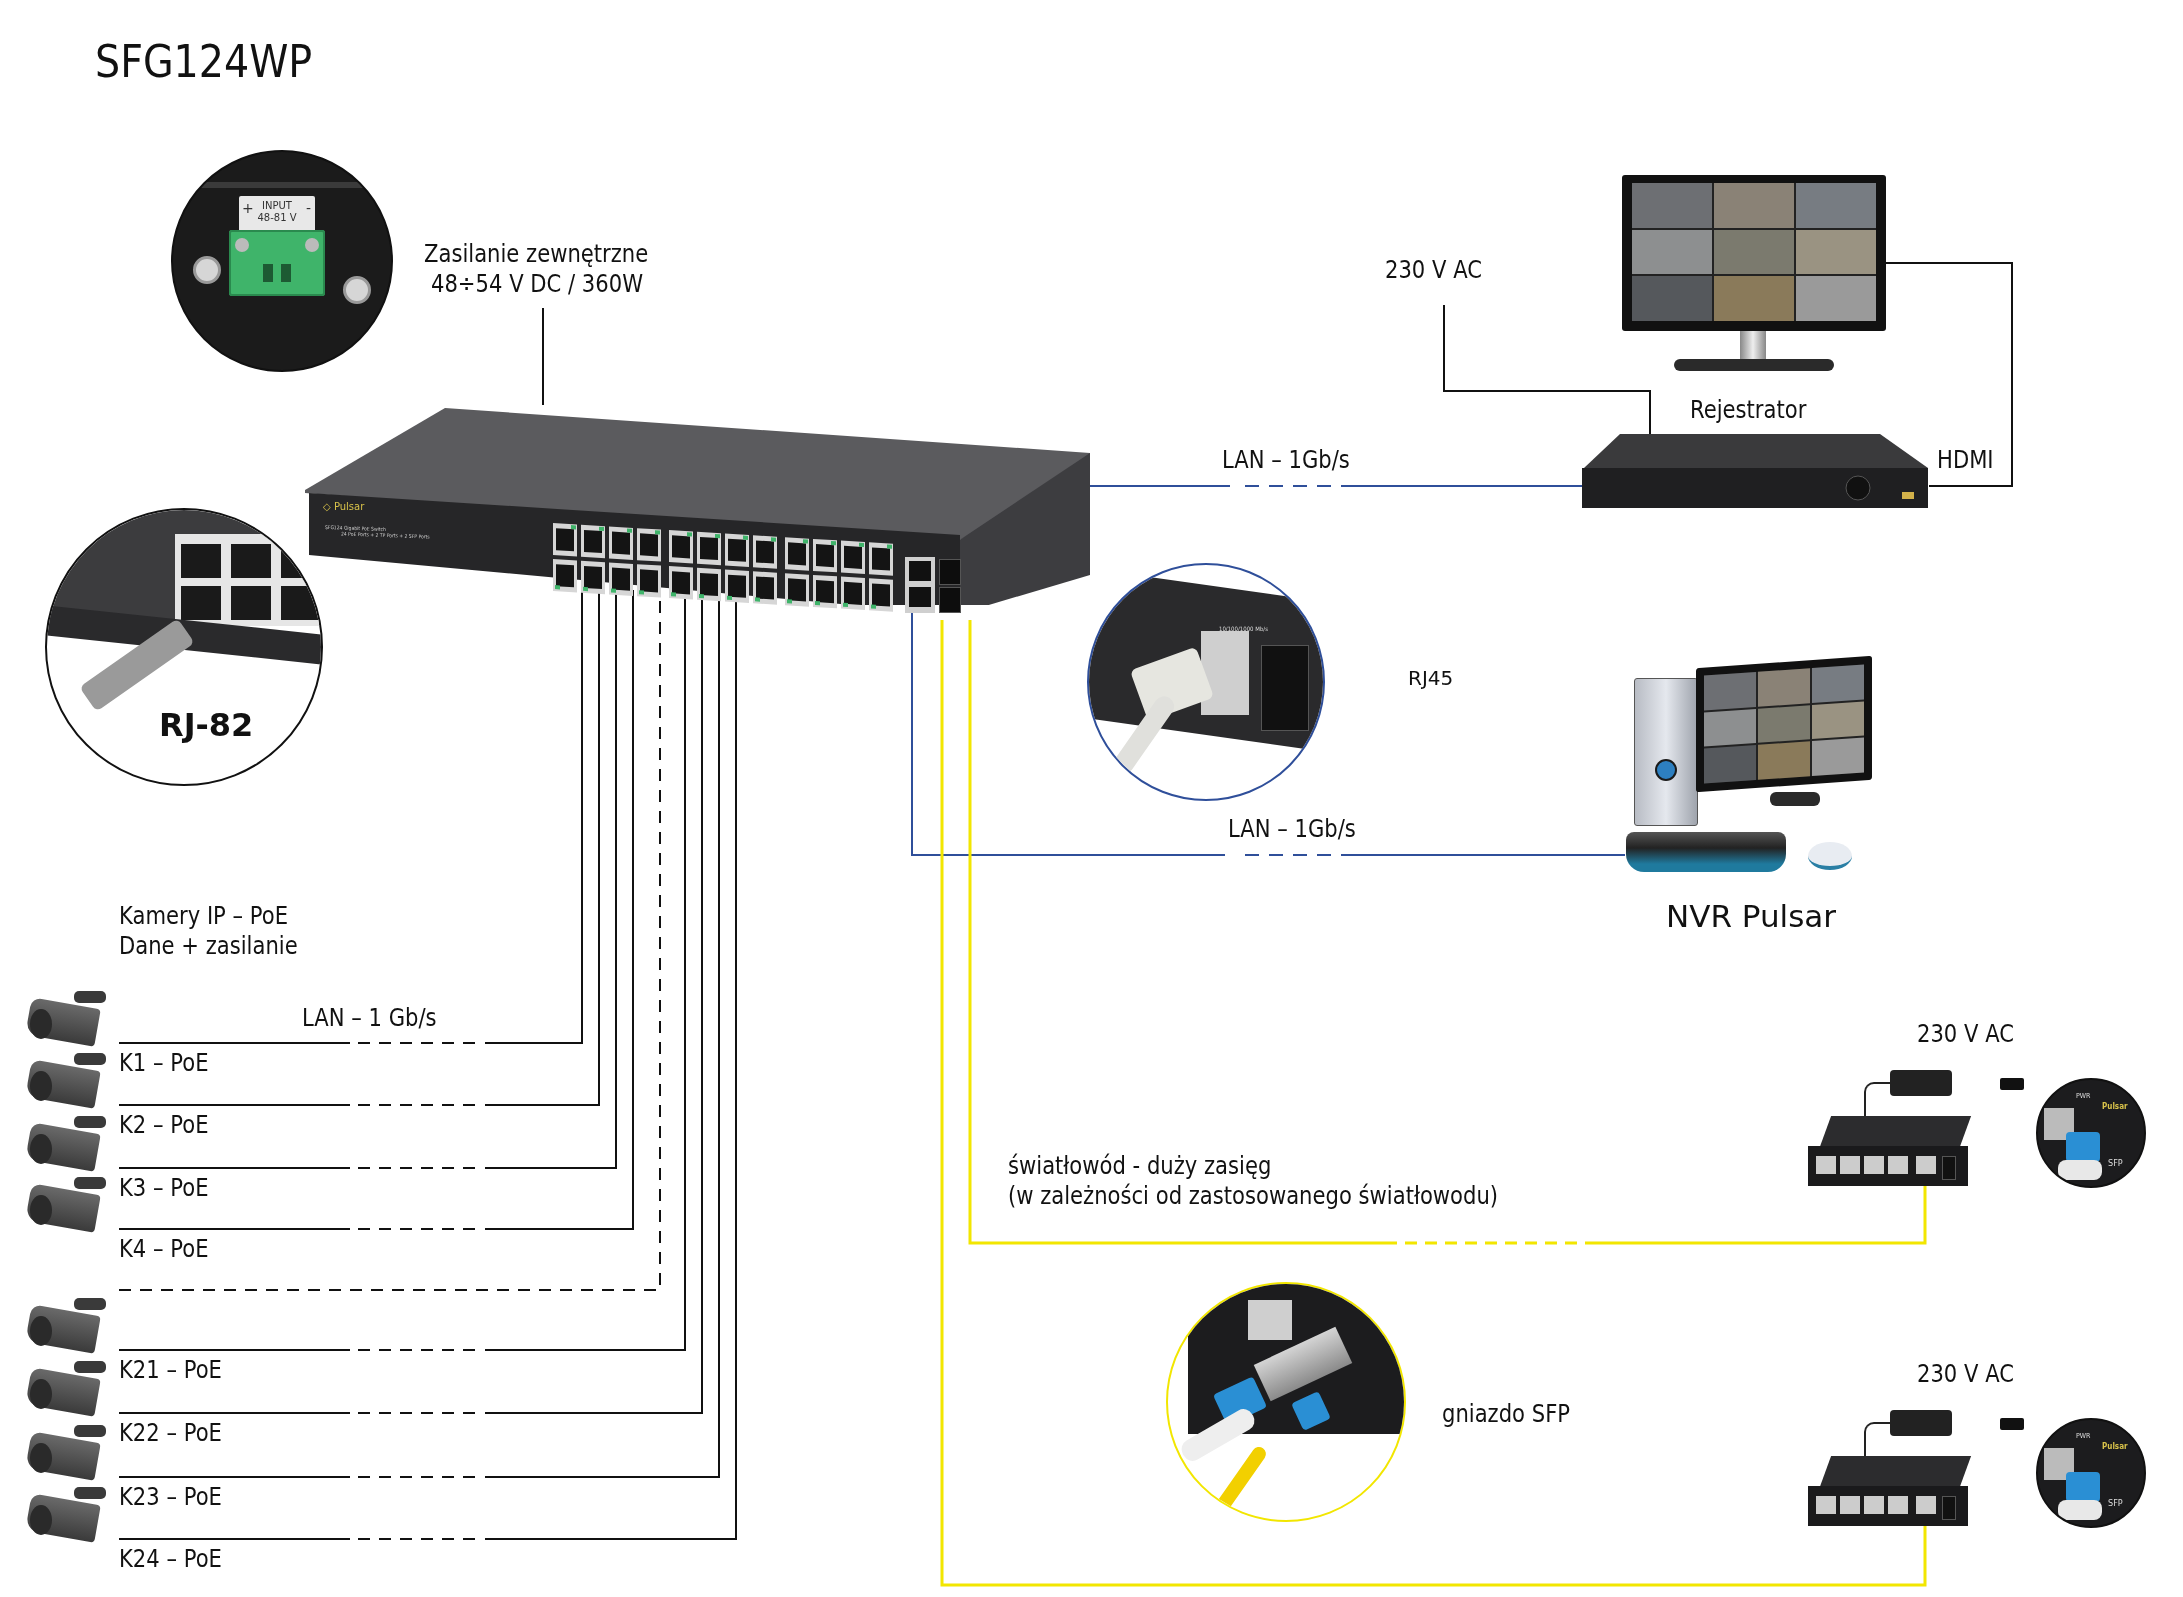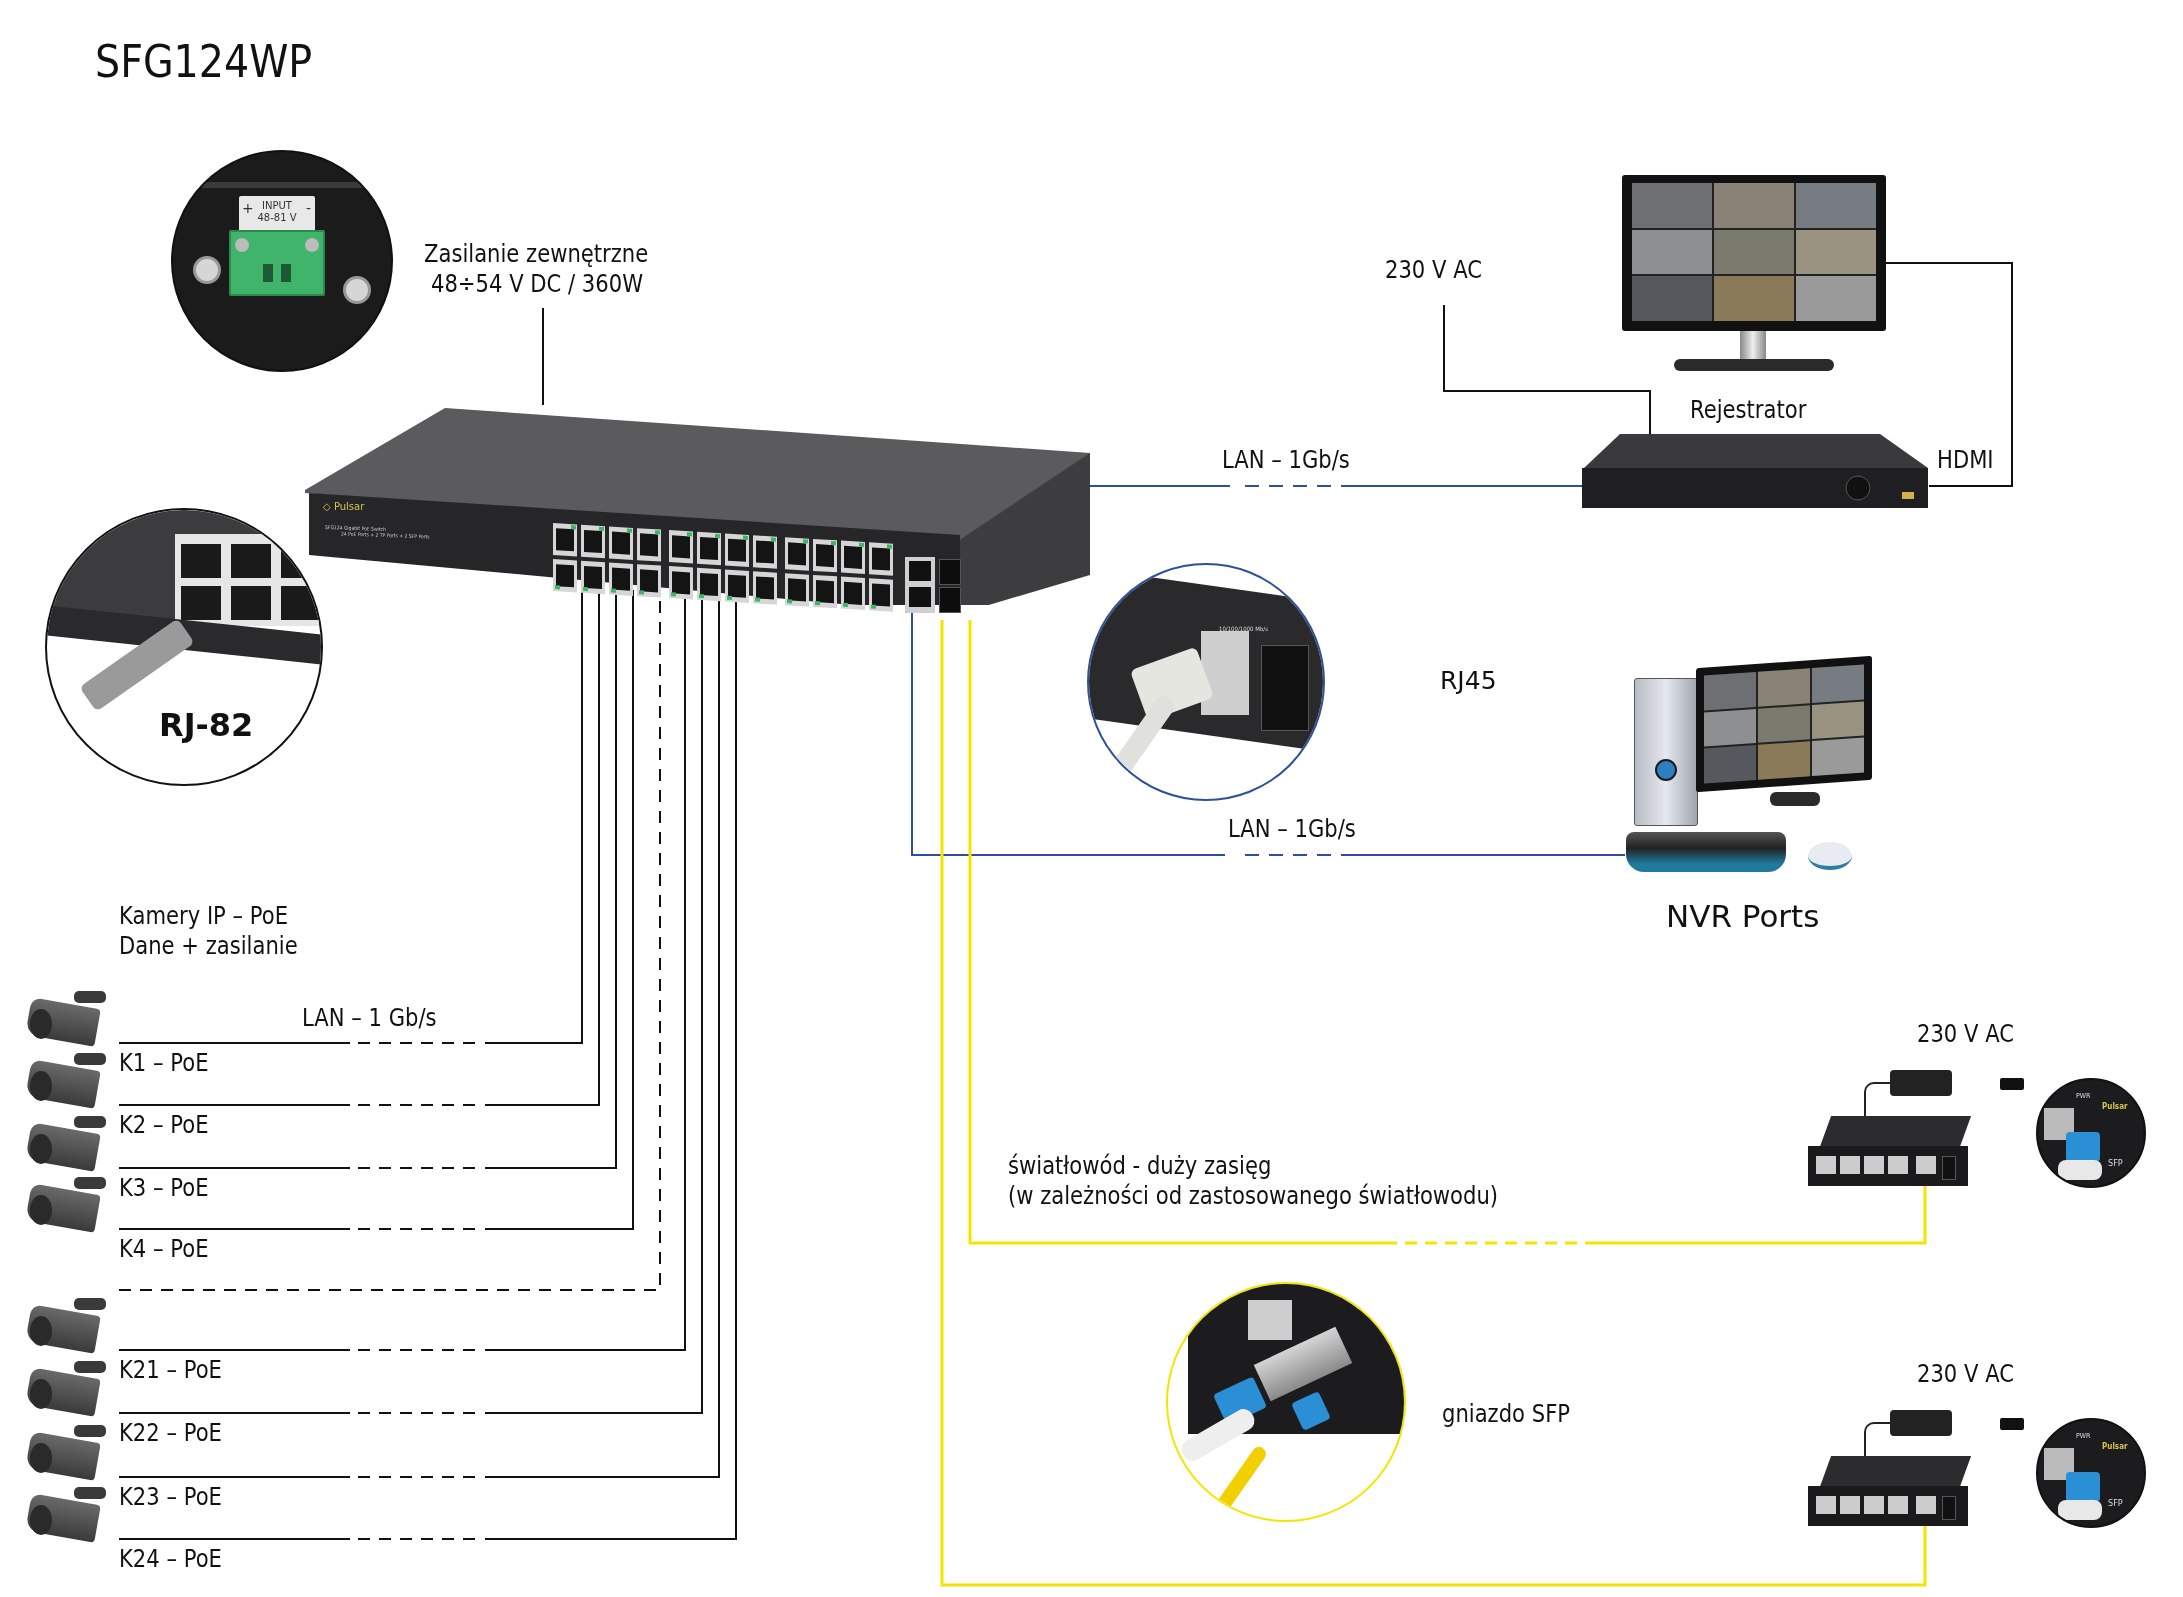--- a/index.html
+++ b/index.html
@@ -220,21 +220,21 @@
 </div>
 
 <div class="circle" style="left:1087px;top:563px;width:234px;height:234px;background:#fff;border:2px solid #2f4f9a;">
   <div style="position:absolute;left:0;top:20px;width:234px;height:150px;background:#2a2a2c;transform:skewY(8deg);"></div>
   <div style="position:absolute;left:130px;top:60px;font-size:6px;color:#ddd;">10/100/1000 Mb/s</div>
   <div style="position:absolute;left:112px;top:66px;width:48px;height:84px;background:#cfcfcf;"></div>
   <div style="position:absolute;left:172px;top:80px;width:46px;height:84px;background:#111;border:1px solid #555;"></div>
   <div style="position:absolute;left:48px;top:92px;width:70px;height:54px;background:#e6e6e0;border-radius:6px;transform:rotate(-20deg);"></div>
   <div style="position:absolute;left:10px;top:160px;width:90px;height:20px;background:#e0e0dc;border-radius:10px;transform:rotate(-55deg);"></div>
 </div>
-<div class="txt" style="left:1440px;top:666px;font-size:25px;">RJ45</div>
+<div class="txt" style="left:1408px;top:666px;font-size:20px;">RJ45</div>
 
 <div class="dev" style="left:1622px;top:175px;width:264px;height:200px;">
   <div style="position:absolute;left:0;top:0;width:264px;height:156px;background:#111;border-radius:3px;"></div>
   <div id="monitor-grid" style="position:absolute;left:10px;top:8px;width:244px;height:138px;display:grid;grid-template-columns:repeat(3,1fr);grid-template-rows:repeat(3,1fr);gap:2px;background:#222;">
       <div style="background: rgb(109, 111, 115);"></div>
       <div style="background: rgb(138, 130, 118);"></div>
       <div style="background: rgb(119, 124, 130);"></div>
       <div style="background: rgb(141, 143, 144);"></div>
       <div style="background: rgb(123, 122, 110);"></div>
       <div style="background: rgb(154, 147, 130);"></div>
@@ -273,21 +273,21 @@
         <div style="background: rgb(154, 147, 130);"></div>
         <div style="background: rgb(85, 88, 92);"></div>
         <div style="background: rgb(138, 122, 90);"></div>
         <div style="background: rgb(154, 154, 154);"></div>
       </div>
   </div>
   <div style="position:absolute;left:148px;top:134px;width:50px;height:14px;background:#2a2a2a;border-radius:6px;"></div>
   <div style="position:absolute;left:4px;top:174px;width:160px;height:40px;background:linear-gradient(#555,#222 40%,#1f7a9e 80%);border-radius:8px 8px 18px 18px;"></div>
   <div style="position:absolute;left:186px;top:184px;width:44px;height:24px;background:#e8ecf2;border-radius:50%;border-bottom:4px solid #2a7fa5;"></div>
 </div>
-<div class="txt" style="left:1666px;top:898px;font-size:31px;">NVR Ports</div>
+<div class="txt" style="left:1666px;top:898px;font-size:31px;">NVR Pulsar</div>
 <div class="txt" style="left:1228px;top:815px;font-size:24px;transform:scaleX(0.88);transform-origin:left top;">LAN – 1Gb/s</div>
 
 <div class="txt" style="left:119px;top:902px;font-size:24px;transform:scaleX(0.88);transform-origin:left top;">Kamery IP – PoE</div>
 <div class="txt" style="left:119px;top:932px;font-size:24px;transform:scaleX(0.88);transform-origin:left top;">Dane + zasilanie</div>
 <div class="txt" style="left:302px;top:1004px;font-size:24px;transform:scaleX(0.88);transform-origin:left top;">LAN – 1 Gb/s</div>
 <div id="camera-list">
     <div style="position: absolute; left: 26px; top: 991px; width: 84px; height: 60px;">
       <div style="position:absolute;left:48px;top:0;width:32px;height:12px;background:#3a3a3a;border-radius:5px;"></div>
       <div style="position:absolute;left:2px;top:12px;width:70px;height:38px;background:linear-gradient(#6a6a6a,#3a3a3a);border-radius:10px 4px 4px 14px;transform:rotate(10deg);"></div>
       <div style="position:absolute;left:4px;top:18px;width:22px;height:30px;background:#2a2a2a;border-radius:50%;"></div>

